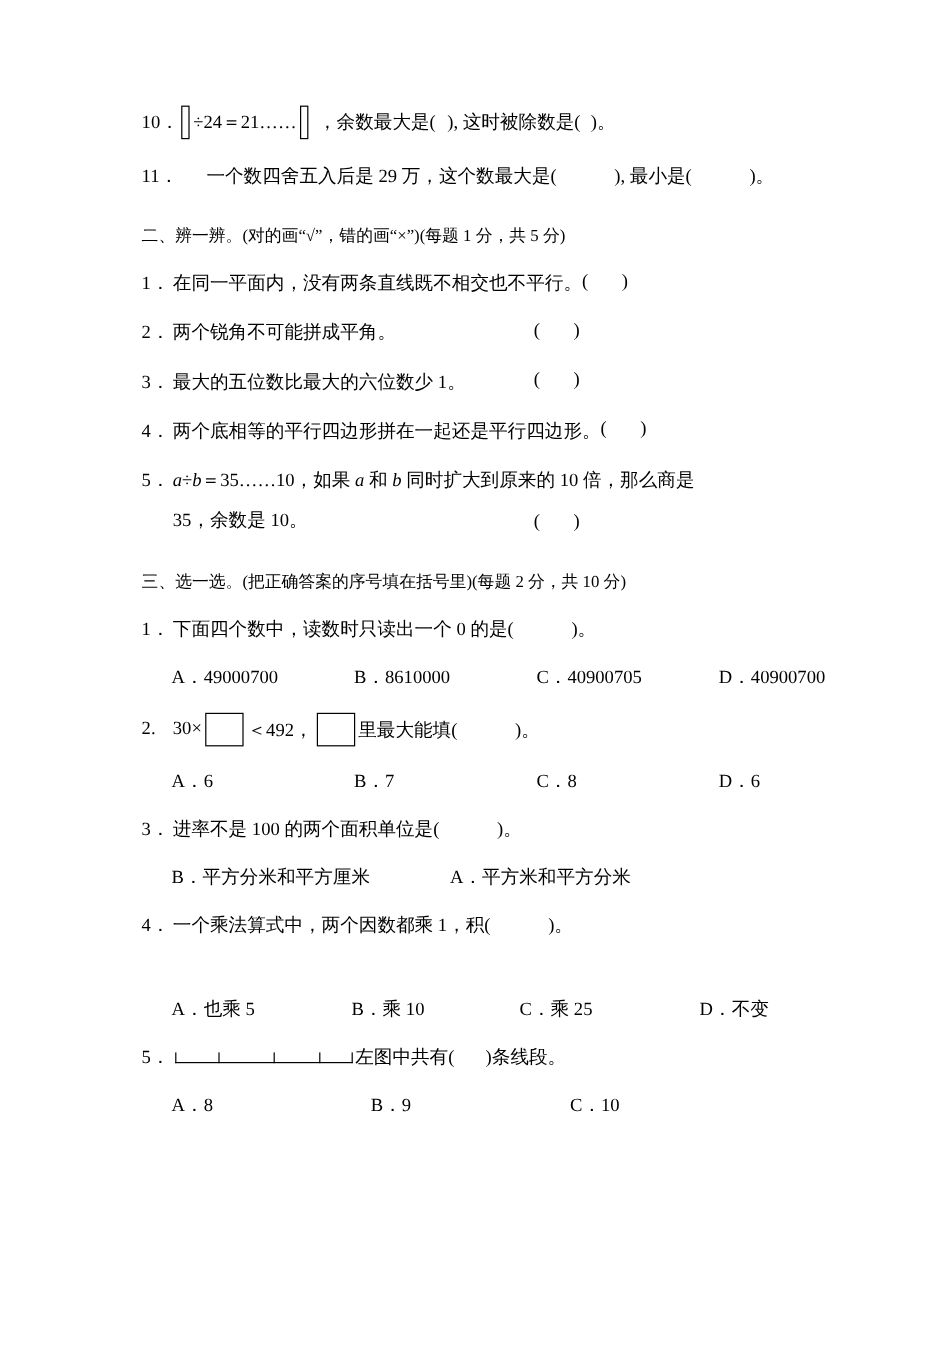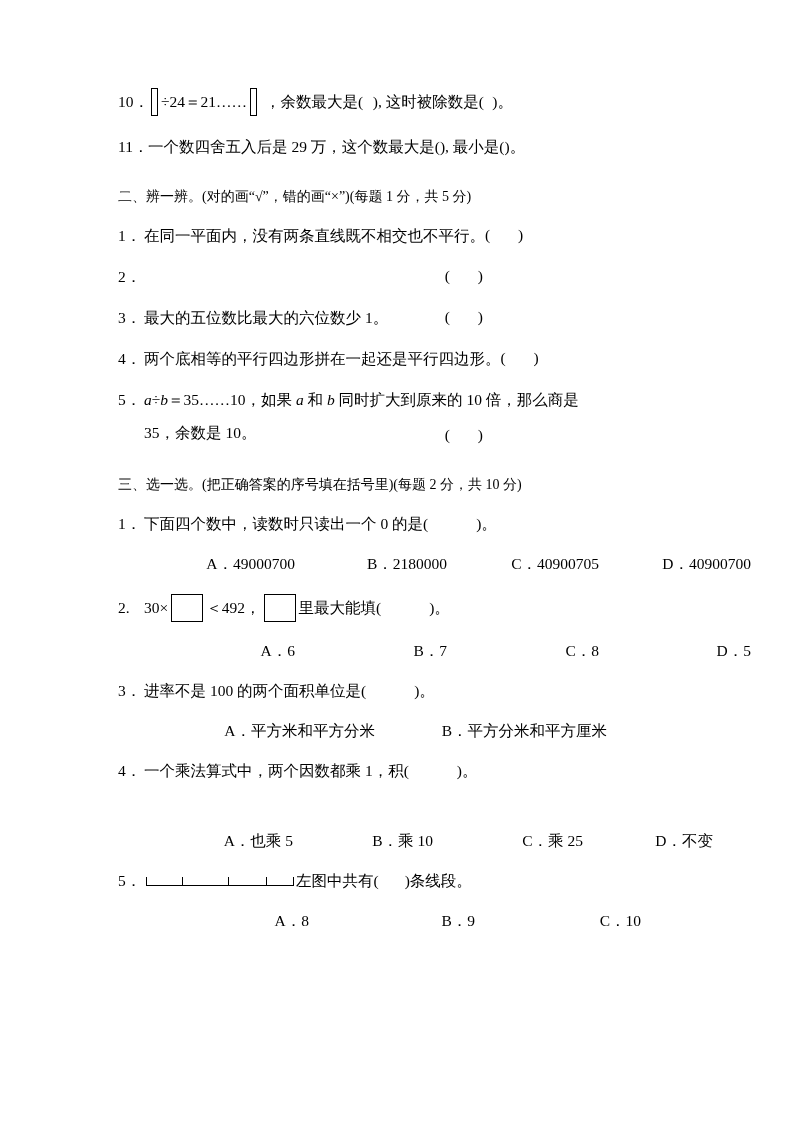--- a/index.html
+++ b/index.html
@@ -65,21 +65,20 @@
     margin-left: auto;
     padding-right: 18px;
     letter-spacing: 12px;
   }
   .choice-row {
     display: flex;
     font-size: 15.5px;
     margin-bottom: 19px;
     padding-left: 25px;
     white-space: nowrap;
-    text-align: right;
   }
   .choice-row > div {
     flex: 0 0 auto;
   }
   .c4 > div { width: 152px; }
   .c4b > div { width: 130px; margin-top: 30px; }
   .c2 > div { width: 232px; }
   .c3 > div { width: 166px; }
   .q-text {
     font-size: 15.5px;
@@ -124,38 +123,39 @@
     <span>÷24＝21……</span>
     <span class="blankbox"></span>
     <span style="display:inline-block;width:28px;"></span>
     <span>，余数最大是(</span>
     <span style="display:inline-block;width:56px;"></span>
     <span>), 这时被除数是(</span>
     <span style="display:inline-block;width:50px;"></span>
     <span>)。</span>
   </div>
 
-  <div class="q-row" style="margin-bottom:30px;">
+  <div class="q-row" style="margin-bottom:30px;gap:24px;">
     <span class="num-wide">11．</span>
     <span>一个数四舍五入后是 29 万，这个数最大是(</span>
     <span style="display:inline-block;width:62px;"></span>
     <span>), 最小是(</span>
     <span style="display:inline-block;width:52px;"></span>
     <span>)。</span>
   </div>
 
   <div class="section-head">二、辨一辨。(对的画“√”，错的画“×”)(每题 1 分，共 5 分)</div>
 
   <div class="tf-row">
     <span class="num">1．</span>
     <span class="tf-text">在同一平面内，没有两条直线既不相交也不平行。</span>
     <span class="tf-paren">( )</span>
   </div>
   <div class="tf-row">
     <span class="num">2．</span>
+    <span class="tf-text">两个锐角不可能拼成平角。</span>
     <span class="tf-paren">( )</span>
   </div>
   <div class="tf-row">
     <span class="num">3．</span>
     <span class="tf-text">最大的五位数比最大的六位数少 1。</span>
     <span class="tf-paren">( )</span>
   </div>
   <div class="tf-row">
     <span class="num">4．</span>
     <span class="tf-text">两个底相等的平行四边形拼在一起还是平行四边形。</span>
@@ -177,51 +177,51 @@
   <div class="section-head">三、选一选。(把正确答案的序号填在括号里)(每题 2 分，共 10 分)</div>
 
   <div class="q-text">
     <span class="num">1．</span>
     <span>下面四个数中，读数时只读出一个 0 的是(</span>
     <span style="display:inline-block;width:48px;"></span>
     <span>)。</span>
   </div>
   <div class="choice-row c4">
     <div>A．49000700</div>
-    <div>B．2180000</div>
+    <div>B．8610000</div>
     <div>C．40900705</div>
     <div>D．40900700</div>
   </div>
 
   <div class="q-text">
     <span class="num">2.</span>
     <span>30×</span>
     <span class="blankbox"></span>
     <span>＜492，</span>
     <span class="blankbox"></span>
     <span>里最大能填(</span>
     <span style="display:inline-block;width:48px;"></span>
     <span>)。</span>
   </div>
   <div class="choice-row c4">
     <div>A．6</div>
     <div>B．7</div>
     <div>C．8</div>
-    <div>D．5</div>
+    <div>D．6</div>
   </div>
 
   <div class="q-text">
     <span class="num">3．</span>
     <span>进率不是 100 的两个面积单位是(</span>
     <span style="display:inline-block;width:48px;"></span>
     <span>)。</span>
   </div>
   <div class="choice-row c2">
+    <div>B．平方分米和平方厘米</div>
     <div>A．平方米和平方分米</div>
-    <div>B．平方分米和平方厘米</div>
   </div>
 
   <div class="q-text">
     <span class="num">4．</span>
     <span>一个乘法算式中，两个因数都乘 1，积(</span>
     <span style="display:inline-block;width:48px;"></span>
     <span>)。</span>
   </div>
   <div class="choice-row c4b">
     <div style="width:150px;">A．也乘 5</div>

